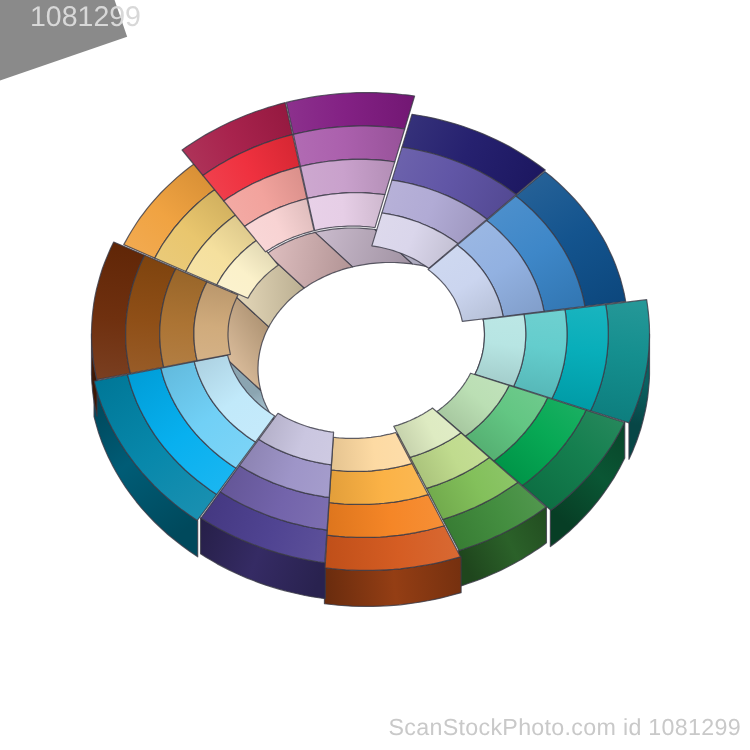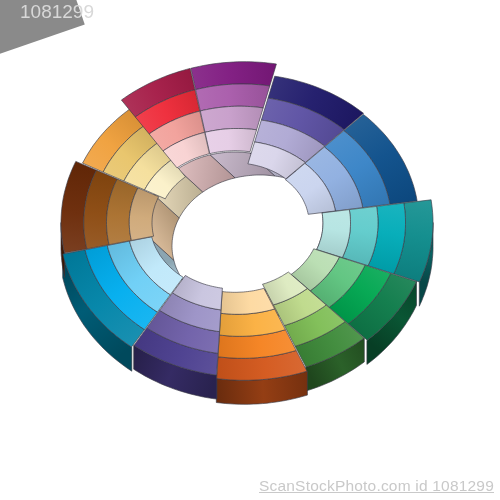--- a/index.html
+++ b/index.html
@@ -1,20 +1,20 @@
 <!DOCTYPE html>
 <html><head>
 <meta charset="utf-8">
 <style>
   html,body{margin:0;padding:0;background:#fff;}
   body{width:500px;height:500px;overflow:hidden;font-family:"Liberation Sans",sans-serif;}
   #stage{position:relative;width:500px;height:500px;background:#fff;}
   #wheel{position:absolute;left:0;top:0;}
   .wm{position:absolute;color:#b9b9b9;white-space:nowrap;}
-  #wm-footer{right:6px;bottom:5px;font-size:15.5px;letter-spacing:.2px;color:#c9c9c9;text-decoration:underline;}
+  #wm-footer{right:6px;bottom:5px;font-size:15.5px;letter-spacing:.2px;color:#c9c9c9;}
   #wm-corner{left:7px;top:1px;font-size:19px;color:#d8d8d8;margin-left:13px;}
   #corner-badge{position:absolute;left:-44px;top:-28px;width:120px;height:74px;background:#8a8a8a;
      transform:rotate(-19deg);transform-origin:50% 50%;}
 </style>
 </head>
 <body>
 
 <div id="stage">
   <svg id="wheel" width="500" height="500" viewBox="0 0 500 500">
       <defs>

